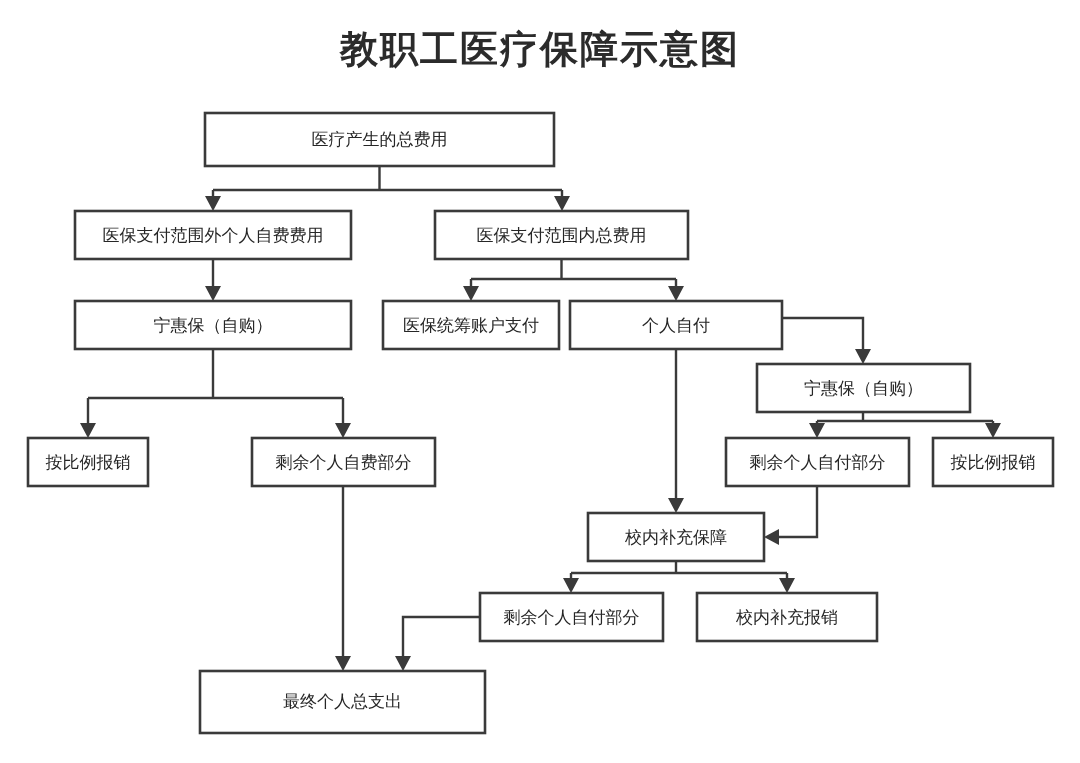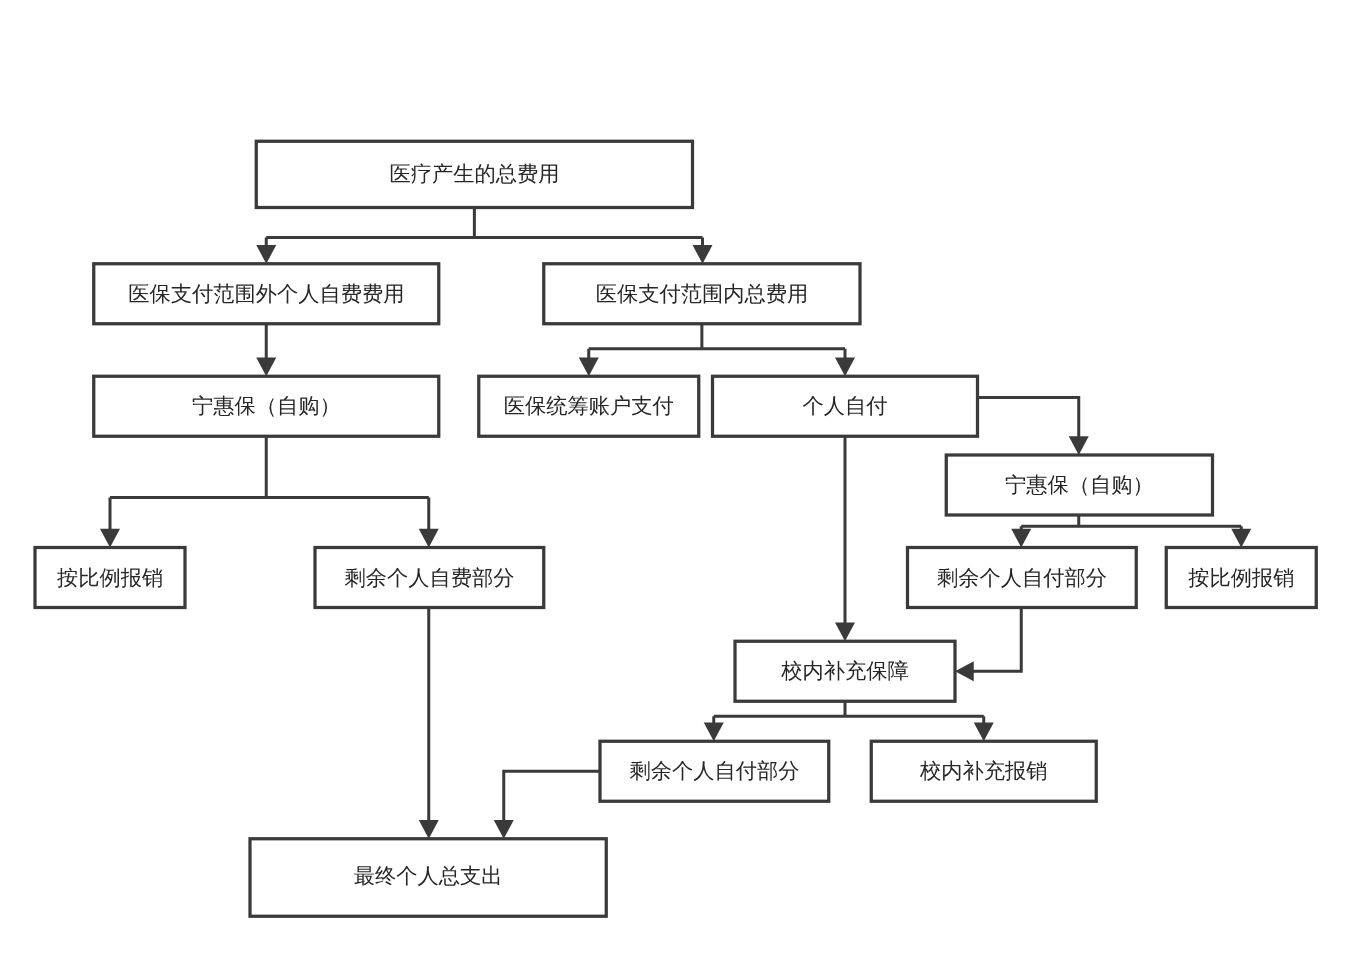--- a/index.html
+++ b/index.html
@@ -59,20 +59,21 @@
   .arrow-head {
     fill: #3a3a3a;
     stroke: none;
   }
 </style>
 </head>
 <body>
 
 <div id="page">
 
+  <div id="chart-title">教职工医疗保障示意图</div>
 
   <svg id="flow" viewBox="0 0 1080 763">
 
     <g>
 
       <path class="edge" d="M 379.5 166 L 379.5 190 M 213 190 L 562 190 M 213 190 L 213 203 M 562 190 L 562 203"></path>
       <polygon class="arrow-head" points="213,211 205,196 221,196"></polygon>
       <polygon class="arrow-head" points="562,211 554,196 570,196"></polygon>
 
       <path class="edge" d="M 213 259 L 213 293"></path>

